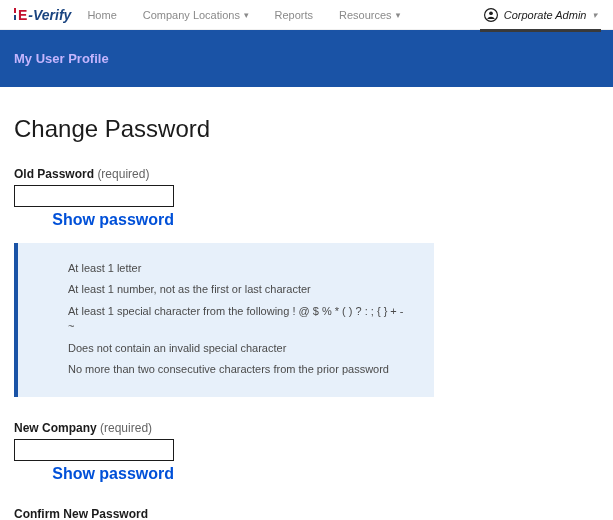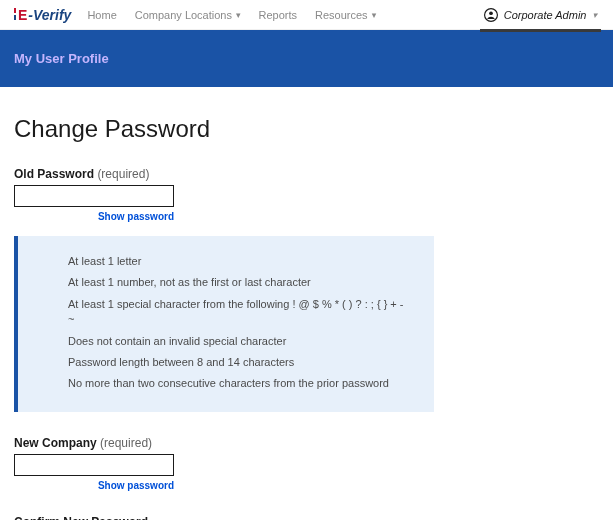--- a/index.html
+++ b/index.html
@@ -56,21 +56,21 @@
     content: "";
     position: absolute;
     left: 0;
     top: 8px;
     width: 2px;
     height: 5px;
     background: #1a4480;
   }
   .logo .verify { color: var(--brand-blue); margin-left: 1px; font-style: italic; }
 
-  .nav-group { display: flex; gap: 18px; }
+  .nav-group { display: flex; gap: 26px; }
   .nav-item {
     color: #8a8a8a;
     font-size: 11px;
     display: flex;
     align-items: center;
     gap: 4px;
     cursor: pointer;
   }
   .chev { font-size: 9px; color: #8a8a8a; }
 
@@ -127,21 +127,21 @@
     height: 22px;
     border: 1px solid #1b1b1b;
     padding: 2px 4px;
     font-size: 12px;
   }
   .show-pw {
     display:block;
     text-align: right;
     width: 160px;
     color: var(--link-blue);
-    font-size: 10px;
+    font-size: 16px;
     font-weight:700;
     margin-top: 4px;
     cursor: pointer;
   }
 
   
   .info-box {
     background: var(--info-bg);
     border-left: 4px solid var(--info-accent);
     width: 420px;
@@ -214,21 +214,20 @@
       <input type="password" value="" style="">
       <span class="show-pw">Show password</span>
     </div>
 
     <div class="info-box">
       <ul class="req-list">
         <li>At least 1 letter</li>
         <li>At least 1 number, not as the first or last character</li>
         <li>At least 1 special character from the following ! @ $ % * ( ) ? : ; { } + - ~</li>
         <li>Does not contain an invalid special character</li>
-        <li>Password length between 8 and 14 characters</li>
         <li>No more than two consecutive characters from the prior password</li>
       </ul>
     </div>
 
     <div class="field">
       <label class="field-label">
         <span class="lbl">New Company</span>
         <span class="req">(required)</span>
       </label>
       <input type="password" value="" style="">

